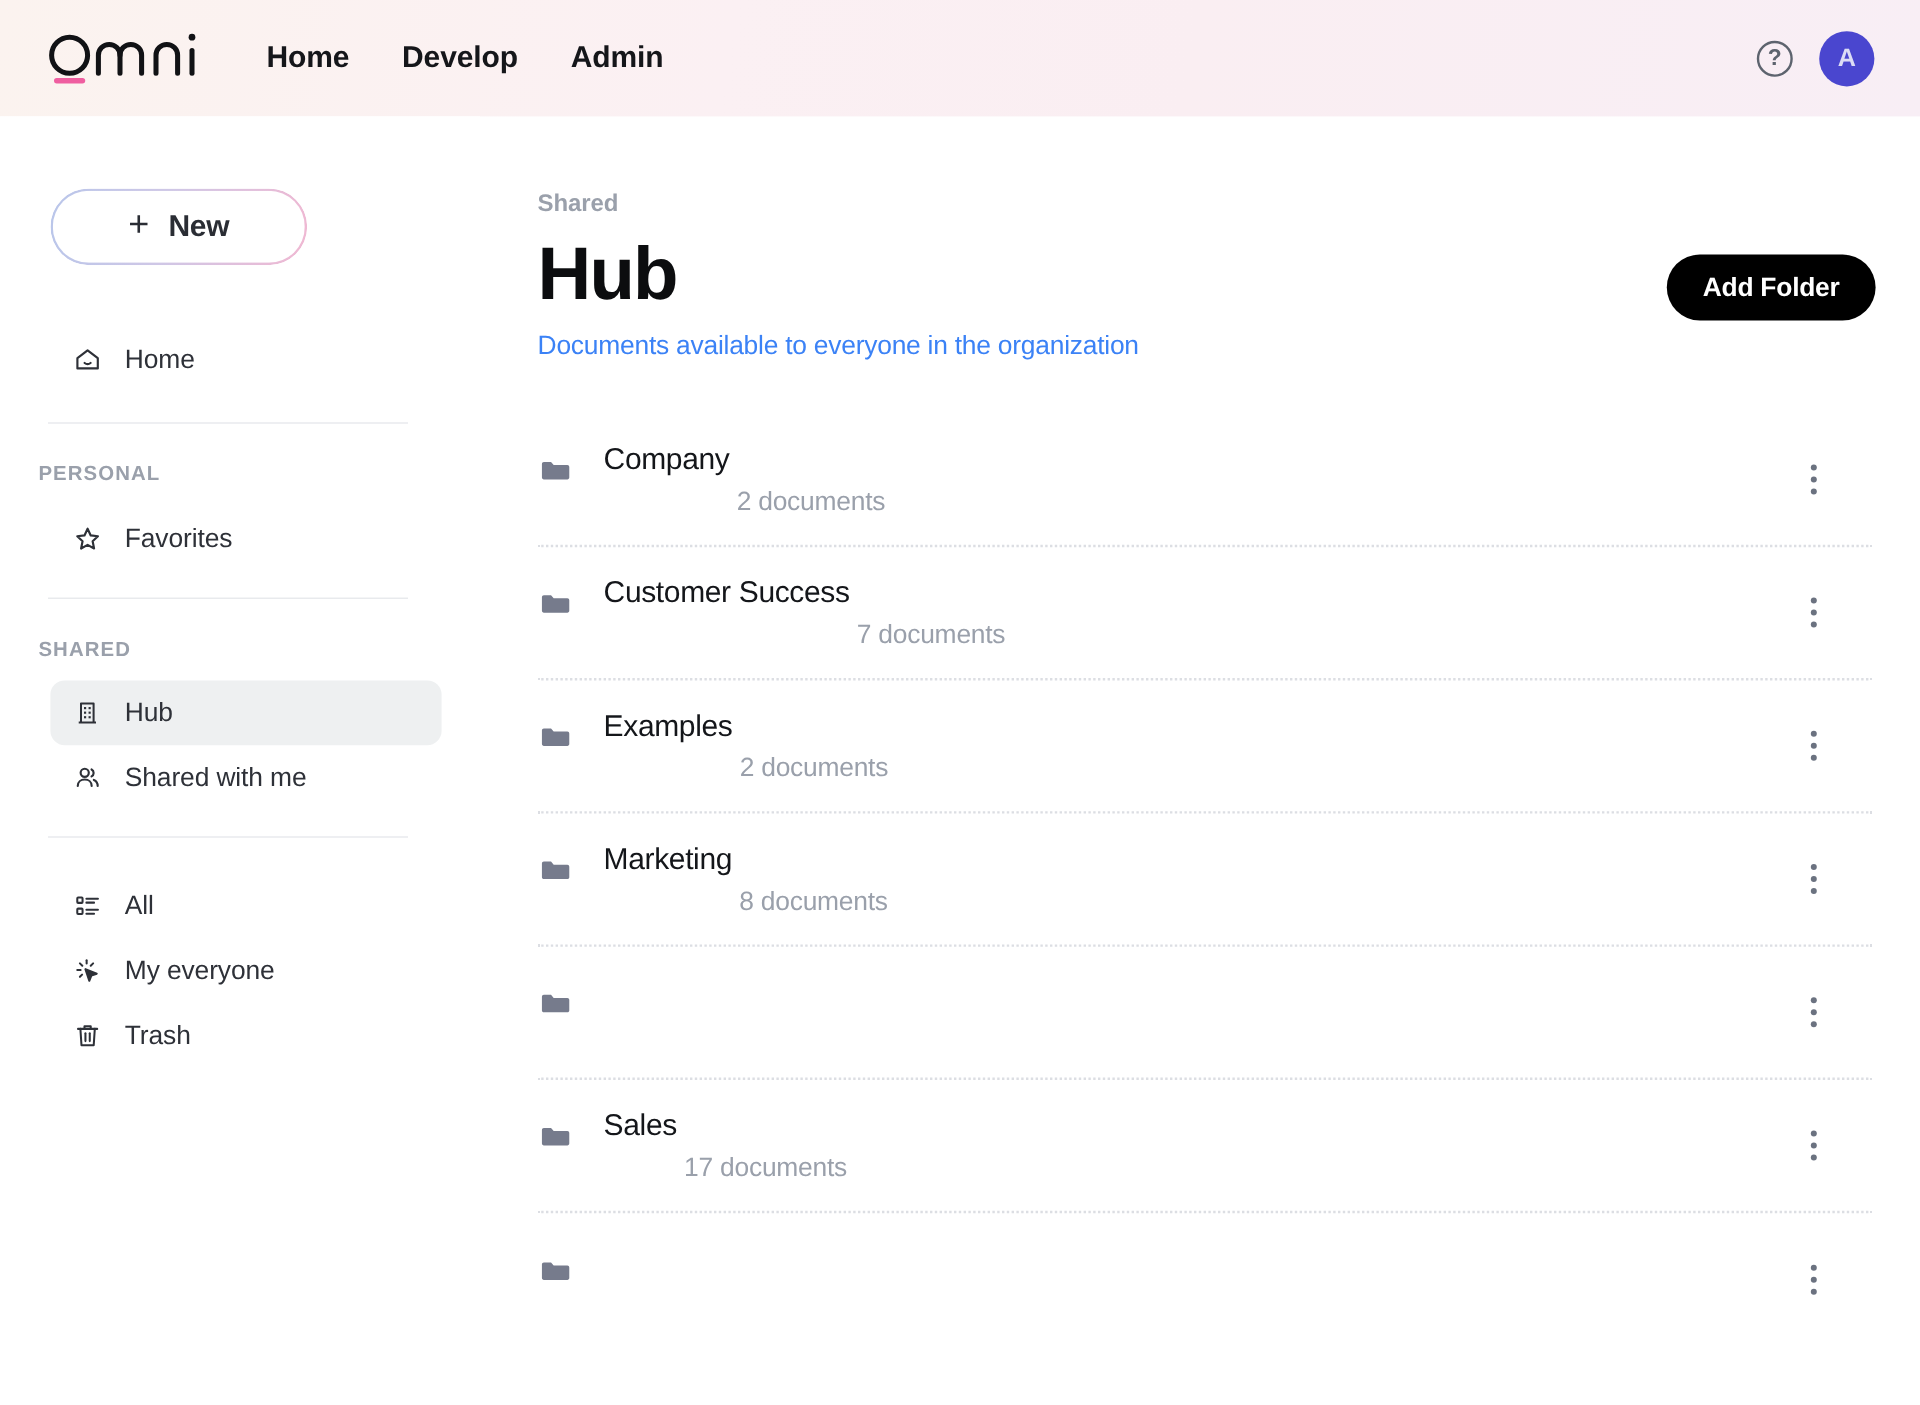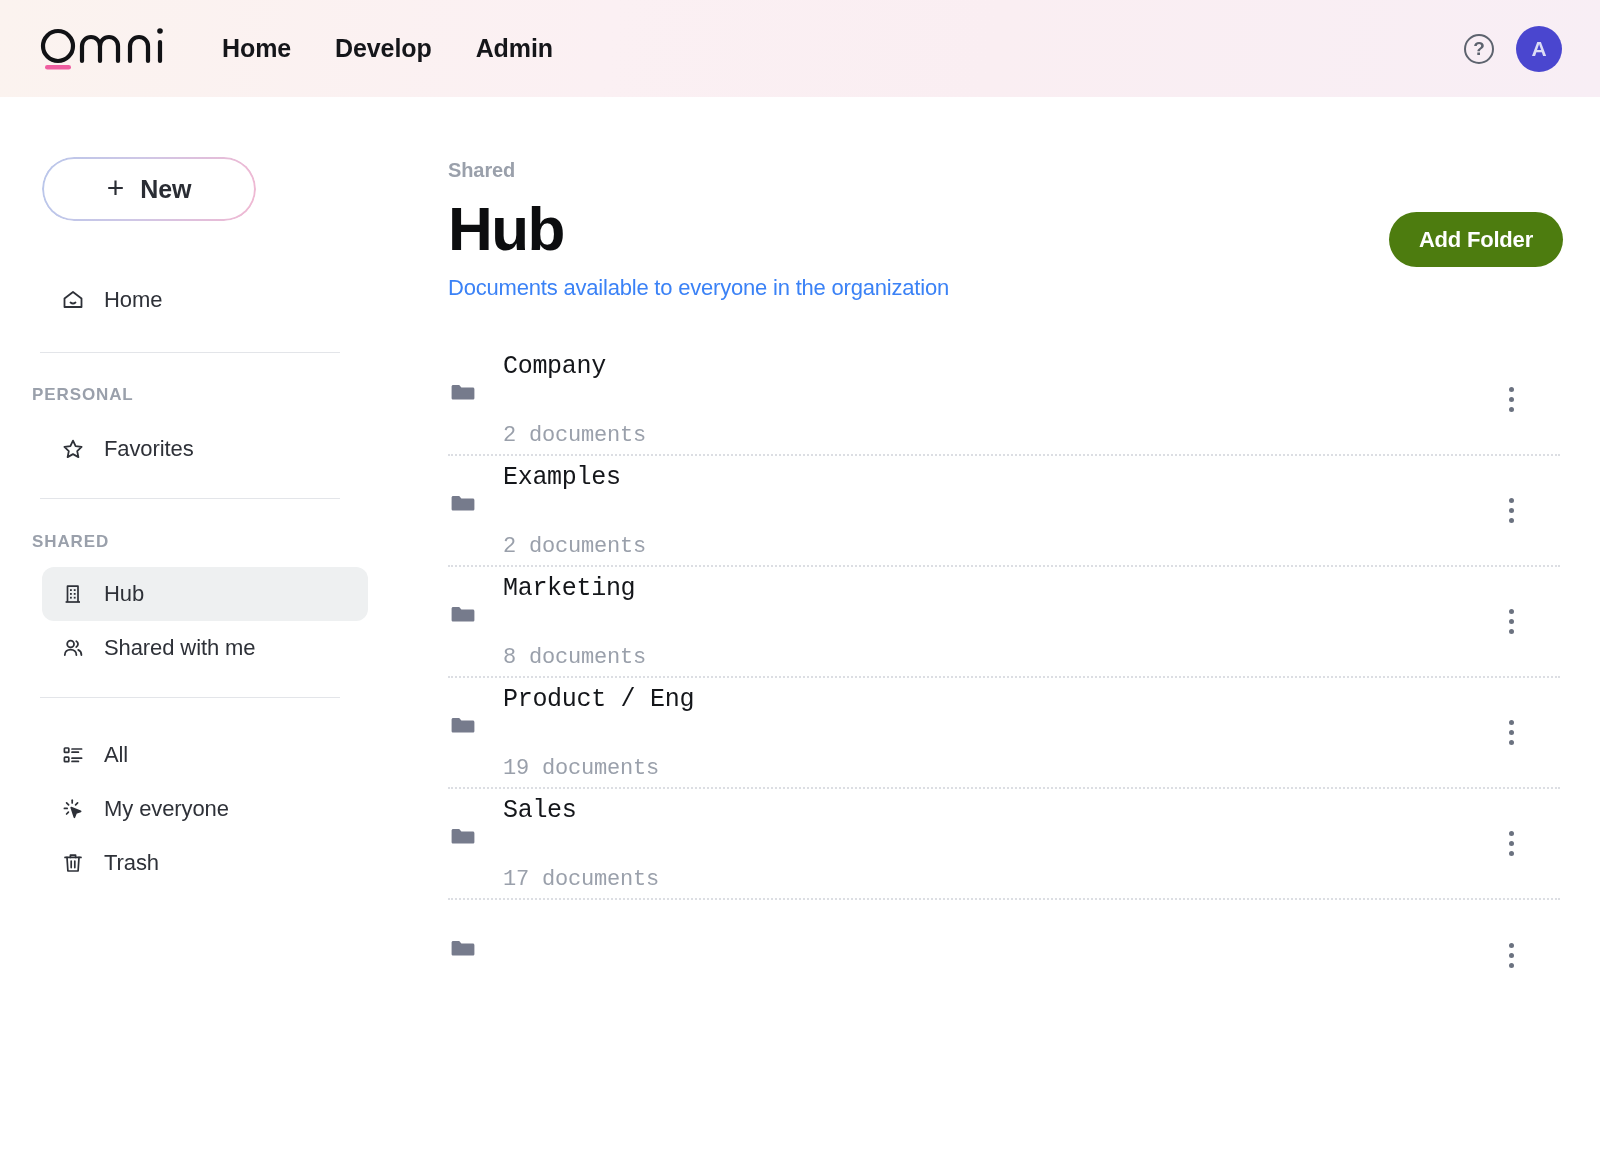--- a/index.html
+++ b/index.html
@@ -211,21 +211,21 @@
     margin-top: 12px;
     letter-spacing: -0.2px;
   }
   #add-folder-btn {
     position: absolute;
     right: 37px;
     top: 115px;
     height: 55px;
     padding: 0 30px;
     border-radius: 28px;
-    background: #4d7c0f;
+    background: #000000;
     color: #ffffff;
     font-size: 22px;
     font-weight: bold;
     display: flex;
     align-items: center;
     justify-content: center;
     cursor: pointer;
     letter-spacing: -0.2px;
     border: none;
     font-family: "Liberation Sans", sans-serif;
@@ -250,21 +250,21 @@
     flex: 0 0 26px;
     margin-right: 27px;
     margin-left: 2px;
     display: flex;
     align-items: center;
     justify-content: center;
     align-self: center;
     margin-top: -14px;
   }
   .folder-icon svg { display: block; }
-  .folder-text { display: flex; flex-direction: column; gap: 6px; font-family: Liberation Mono, monospace; }
+  .folder-text { display: flex; flex-direction: row; gap: 6px; }
   .folder-name {
     font-size: 25px;
     color: #14161a;
     letter-spacing: -0.3px;
   }
   .folder-count {
     font-size: 22px;
     color: #9aa0ab;
     letter-spacing: -0.2px;
     margin-top: 36px;
@@ -460,20 +460,36 @@
         <span class="folder-name">Company</span>
         <span class="folder-count">2 documents</span>
       </span>
       <span class="folder-menu">
           <span></span>
           <span></span>
           <span></span>
         </span>
     </div>
 
+    <div class="folder-row">
+      <span class="folder-icon">
+        <svg width="26" height="26" viewBox="0 0 26 26" aria-hidden="true">
+          <path d="M1.6 6.6 C1.6 5.7 2.3 5 3.2 5 L9.2 5 L11.4 7.6 L22.8 7.6 C23.7 7.6 24.4 8.3 24.4 9.2 L24.4 18 C24.4 18.9 23.7 19.6 22.8 19.6 L3.2 19.6 C2.3 19.6 1.6 18.9 1.6 18 Z" fill="#767b8c"></path>
+        </svg>
+      </span>
+      <span class="folder-text">
+        <span class="folder-name">Customer Success</span>
+        <span class="folder-count">7 documents</span>
+      </span>
+      <span class="folder-menu">
+          <span></span>
+          <span></span>
+          <span></span>
+        </span>
+    </div>
 
     <div class="folder-row">
       <span class="folder-icon">
         <svg width="26" height="26" viewBox="0 0 26 26" aria-hidden="true">
           <path d="M1.6 6.6 C1.6 5.7 2.3 5 3.2 5 L9.2 5 L11.4 7.6 L22.8 7.6 C23.7 7.6 24.4 8.3 24.4 9.2 L24.4 18 C24.4 18.9 23.7 19.6 22.8 19.6 L3.2 19.6 C2.3 19.6 1.6 18.9 1.6 18 Z" fill="#767b8c"></path>
         </svg>
       </span>
       <span class="folder-text">
         <span class="folder-name">Examples</span>
         <span class="folder-count">2 documents</span>
@@ -501,24 +517,20 @@
           <span></span>
         </span>
     </div>
 
     <div class="folder-row">
       <span class="folder-icon">
         <svg width="26" height="26" viewBox="0 0 26 26" aria-hidden="true">
           <path d="M1.6 6.6 C1.6 5.7 2.3 5 3.2 5 L9.2 5 L11.4 7.6 L22.8 7.6 C23.7 7.6 24.4 8.3 24.4 9.2 L24.4 18 C24.4 18.9 23.7 19.6 22.8 19.6 L3.2 19.6 C2.3 19.6 1.6 18.9 1.6 18 Z" fill="#767b8c"></path>
         </svg>
       </span>
-      <span class="folder-text">
-        <span class="folder-name">Product / Eng</span>
-        <span class="folder-count">19 documents</span>
-      </span>
       <span class="folder-menu">
           <span></span>
           <span></span>
           <span></span>
         </span>
     </div>
 
     <div class="folder-row">
       <span class="folder-icon">
         <svg width="26" height="26" viewBox="0 0 26 26" aria-hidden="true">

